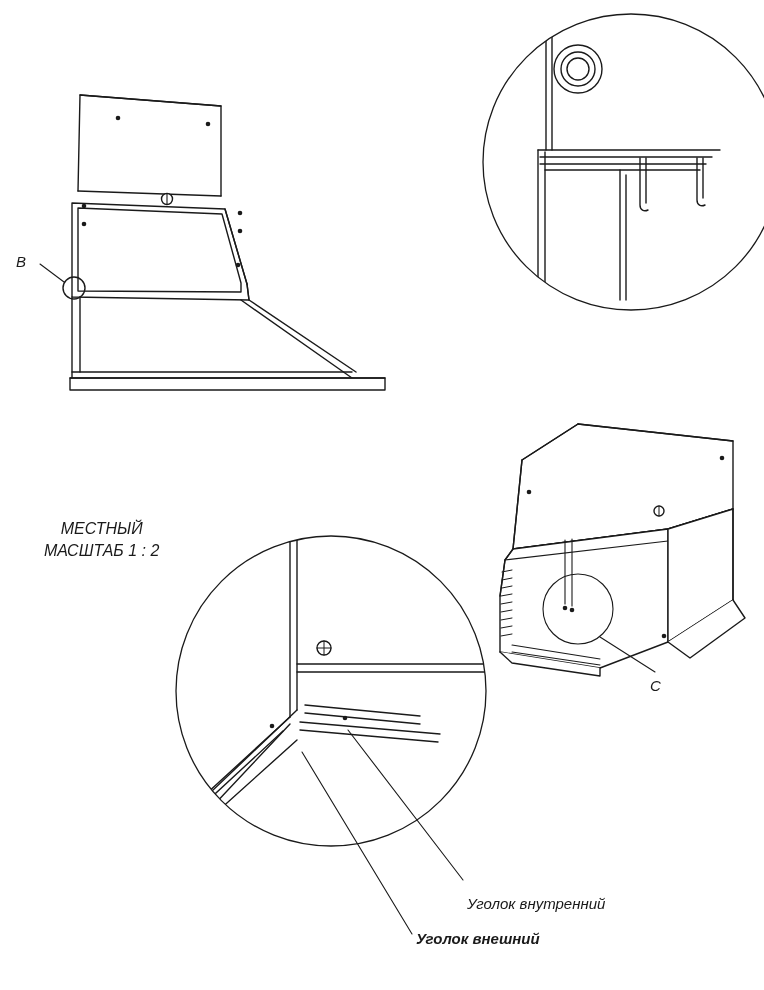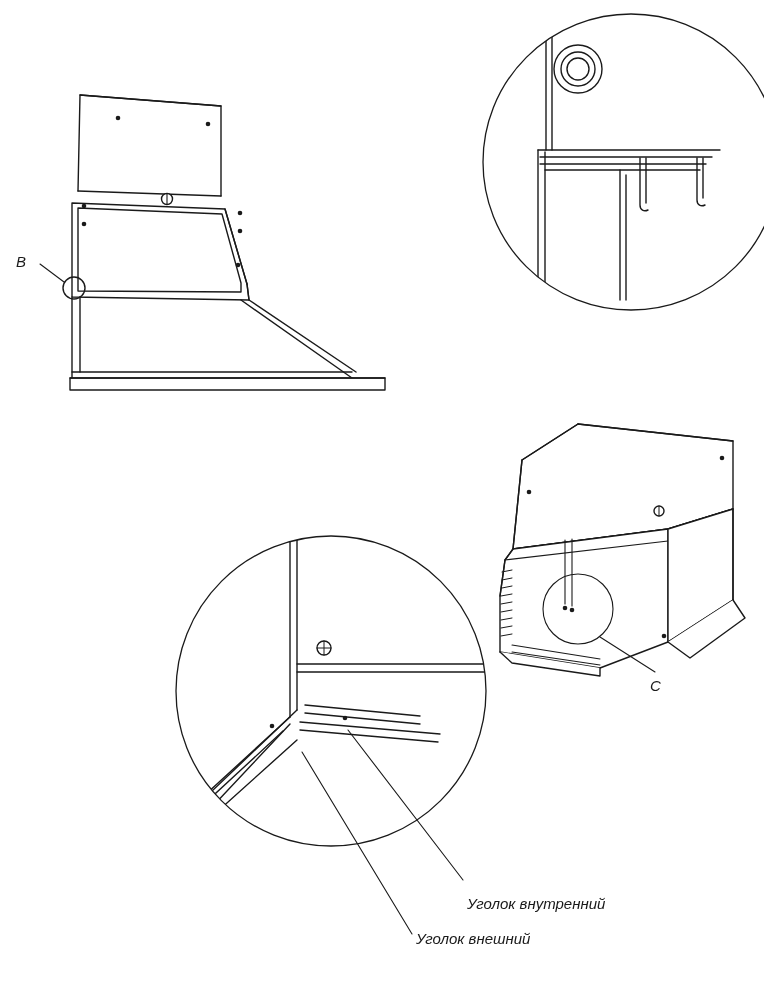--- a/index.html
+++ b/index.html
@@ -49,20 +49,21 @@
     top: 676px;
   }
   #label-inner-angle {
     left: 467px;
     top: 874px;
     margin-top: 20px;
   }
   #label-outer-angle {
     left: 416px;
     top: 929px;
+    font-weight: bold;
   }
 </style>
 </head>
 <body>
 
 <div id="sheet">
 
   <svg width="764" height="990" viewBox="0 0 764 990">
     <g fill="none" stroke="#1a1a1a" stroke-width="1.4" stroke-linejoin="round" stroke-linecap="round">
 
@@ -221,20 +222,21 @@
           <path d="M324,641 L324,655" stroke-width="1.0"></path>
         </g>
 
         <path d="M463,880 L348,730" stroke-width="1.1"></path>
         <path d="M412,934 L302,752" stroke-width="1.1"></path>
       </g>
 
     </g>
   </svg>
 
+  <div class="lbl big" id="label-local-scale"><span>МЕСТНЫЙ</span><br><span>МАСШТАБ 1 : 2</span></div>
 
   <div class="lbl callout" id="label-b">B</div>
 
   <div class="lbl callout" id="label-c">C</div>
 
   <div class="lbl callout" id="label-inner-angle">Уголок внутренний</div>
 
   <div class="lbl callout" id="label-outer-angle">Уголок внешний</div>
 
 </div>

